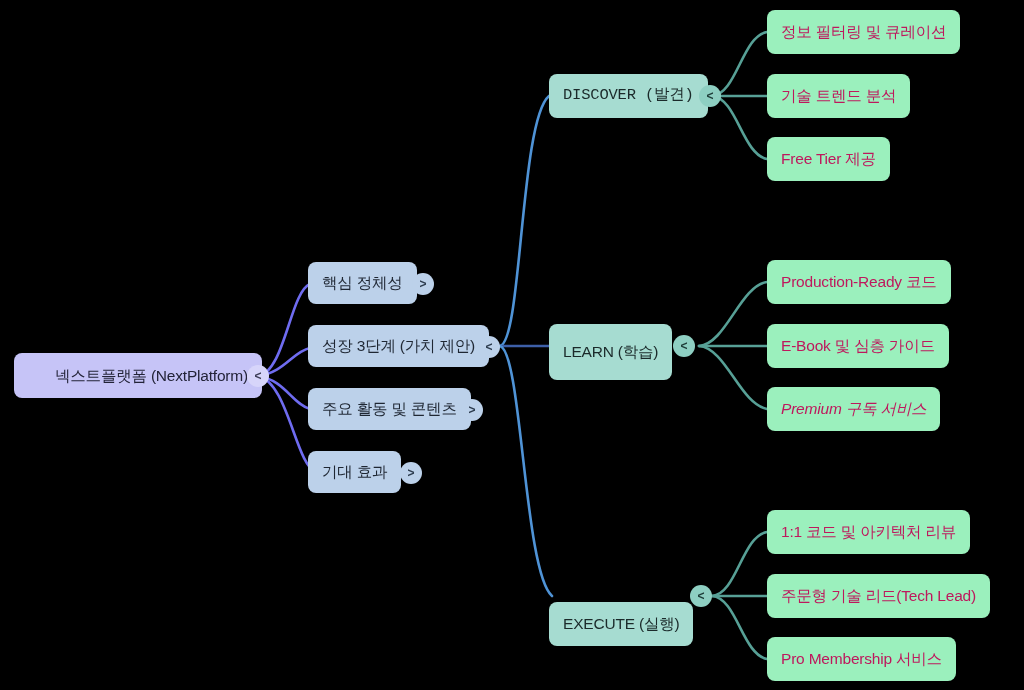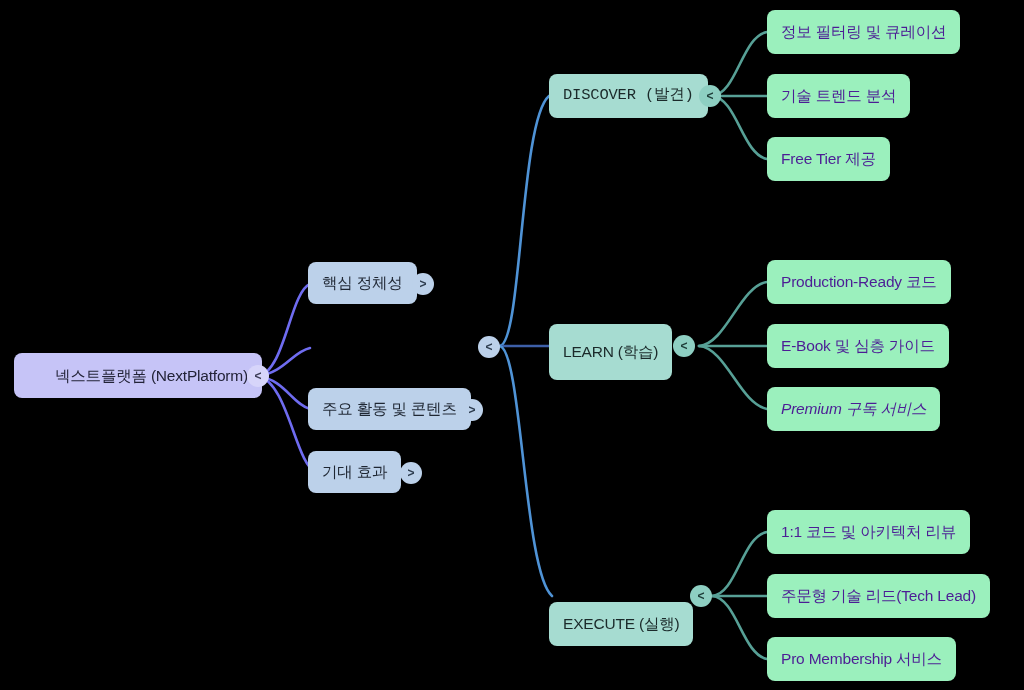--- a/index.html
+++ b/index.html
@@ -49,21 +49,21 @@
   .node.lvl1 {
     background: #bcd1ea;
     color: #1f2733;
   }
   .node.lvl2 {
     background: #a6dcd1;
     color: #1b2a2a;
   }
   .node.leaf {
     background: #9bf0bd;
-    color: #4c1d95;
+    color: #be185d;
   }
   .toggle {
     position: absolute;
     width: 22px;
     height: 22px;
     border-radius: 50%;
     display: flex;
     align-items: center;
     justify-content: center;
     font-size: 12px;
@@ -138,20 +138,23 @@
     <span>&lt;</span>
   </div>
 
   <div class="node lvl1" style="left:308px; top:262px; height:42px;">
     <span>핵심 정체성</span>
   </div>
   <div class="toggle blue" style="left:412px; top:273px;">
     <span>&gt;</span>
   </div>
 
+  <div class="node lvl1" style="left:308px; top:325px; height:42px;">
+    <span>성장 3단계 (가치 제안)</span>
+  </div>
   <div class="toggle blue" style="left:478px; top:336px;">
     <span>&lt;</span>
   </div>
 
   <div class="node lvl1" style="left:308px; top:388px; height:42px;">
     <span>주요 활동 및 콘텐츠</span>
   </div>
   <div class="toggle blue" style="left:461px; top:399px;">
     <span>&gt;</span>
   </div>

